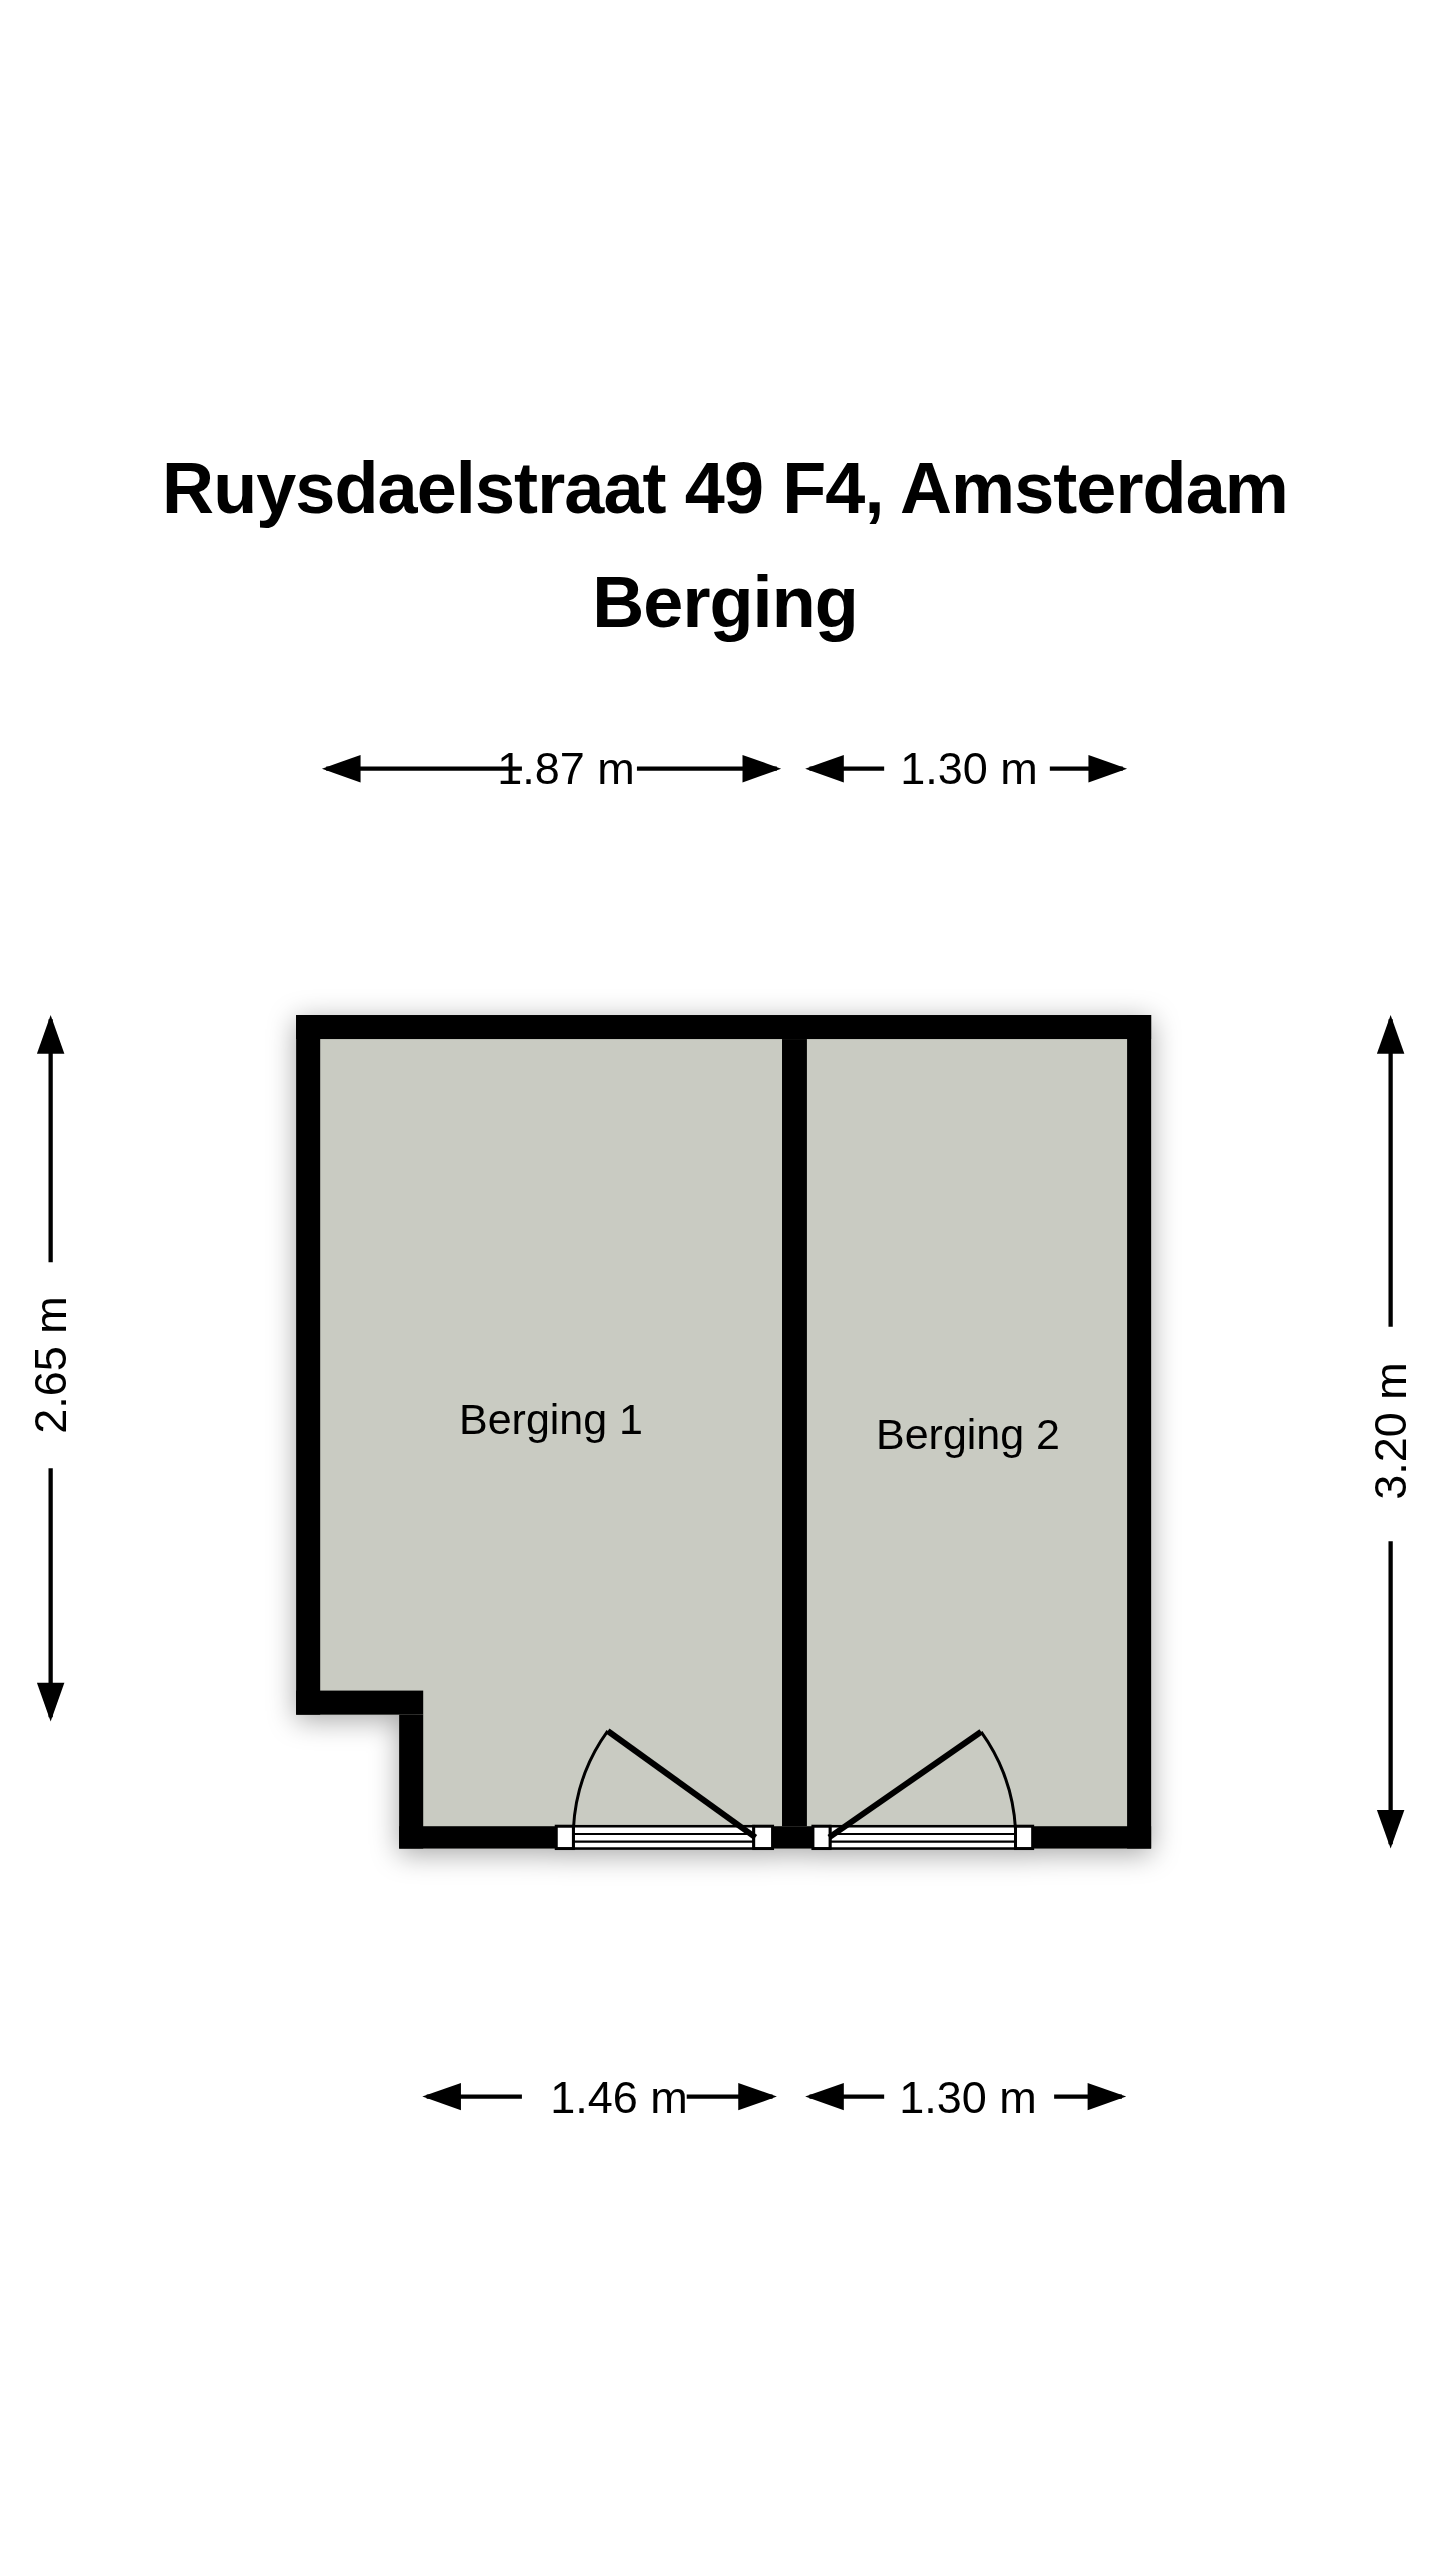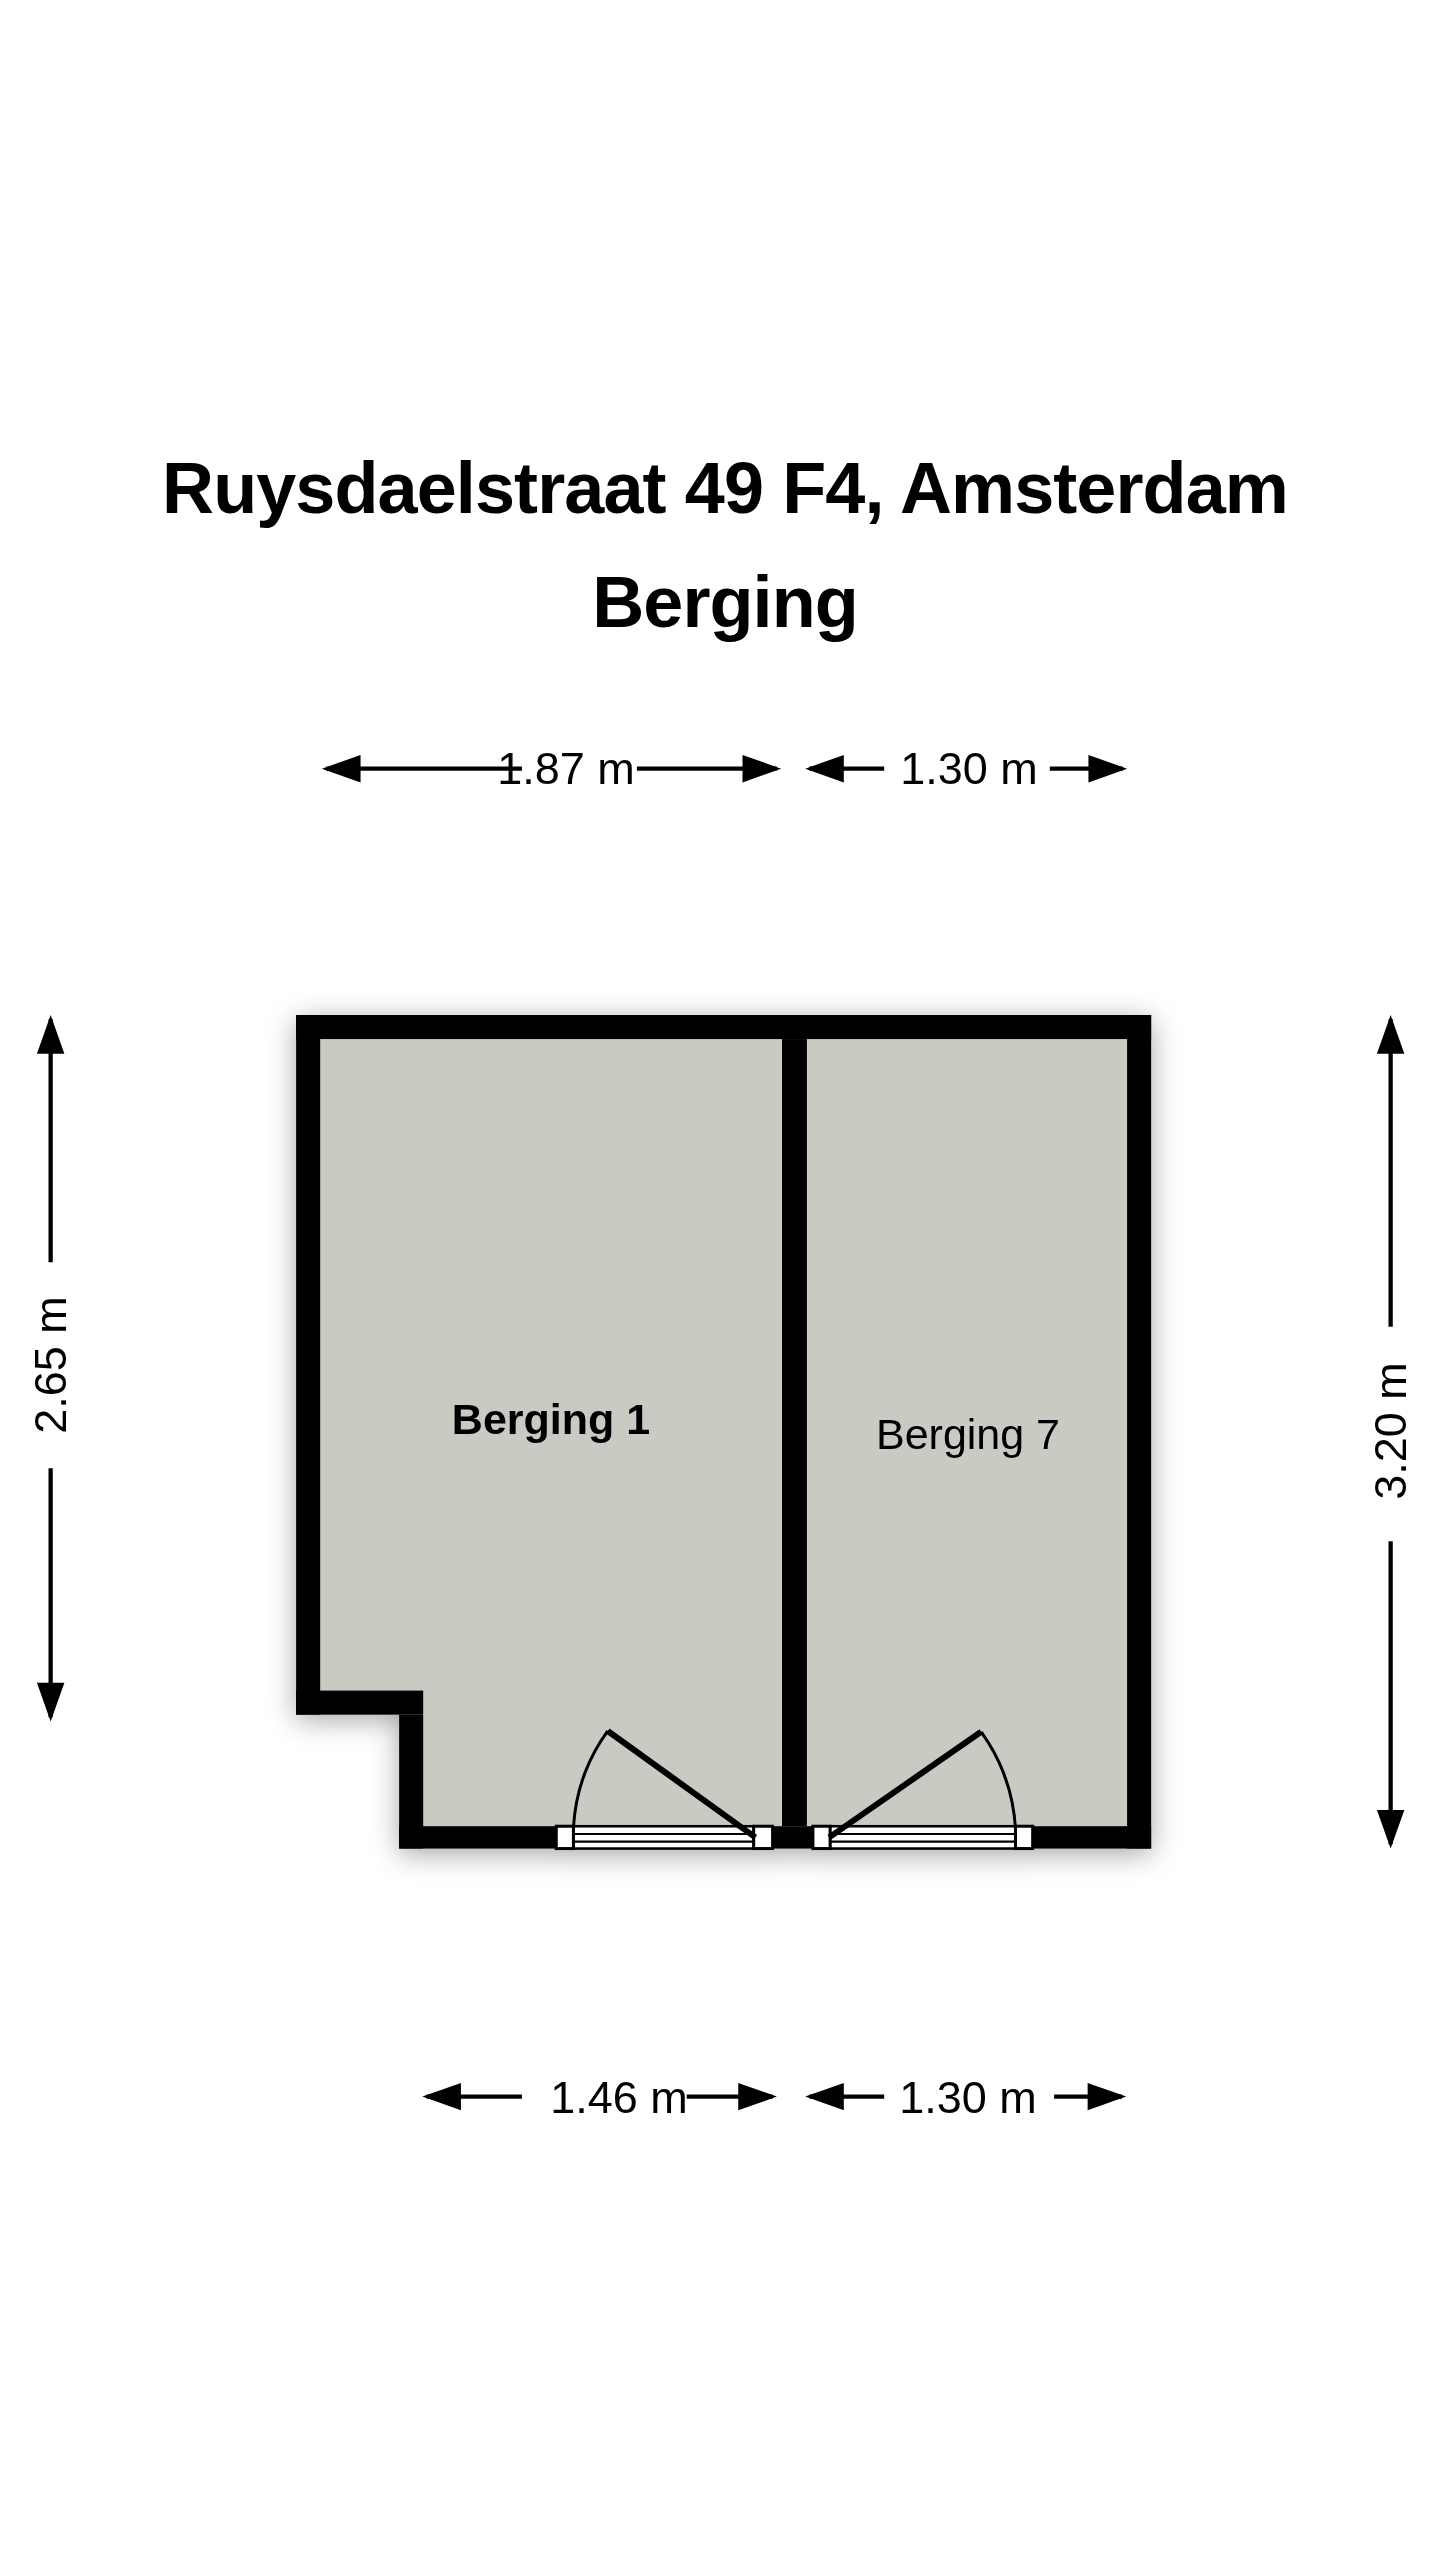--- a/index.html
+++ b/index.html
@@ -121,15 +121,15 @@
   </g>
 </svg>
 
 <div class="abs dim-label" style="left:554px;top:769px;margin-left:12px;">1.87 m</div>
 <div class="abs dim-label" style="left:969px;top:769px;">1.30 m</div>
 <div class="abs dim-label" style="left:601px;top:2098px;margin-left:18px;">1.46 m</div>
 <div class="abs dim-label" style="left:968px;top:2098px;">1.30 m</div>
 <div class="abs dim-label vert" style="left:51px;top:1365px;">2.65 m</div>
 <div class="abs dim-label vert" style="left:1391px;top:1431px;">3.20 m</div>
 
-<div class="abs room-label" style="left:551px;top:1419px;font-weight:bold;">Berging 1</div>
-<div class="abs room-label" style="left:968px;top:1434px;">Berging 7</div>
+<div class="abs room-label" style="left:551px;top:1419px;">Berging 1</div>
+<div class="abs room-label" style="left:968px;top:1434px;">Berging 2</div>
 
 
 </body></html>

